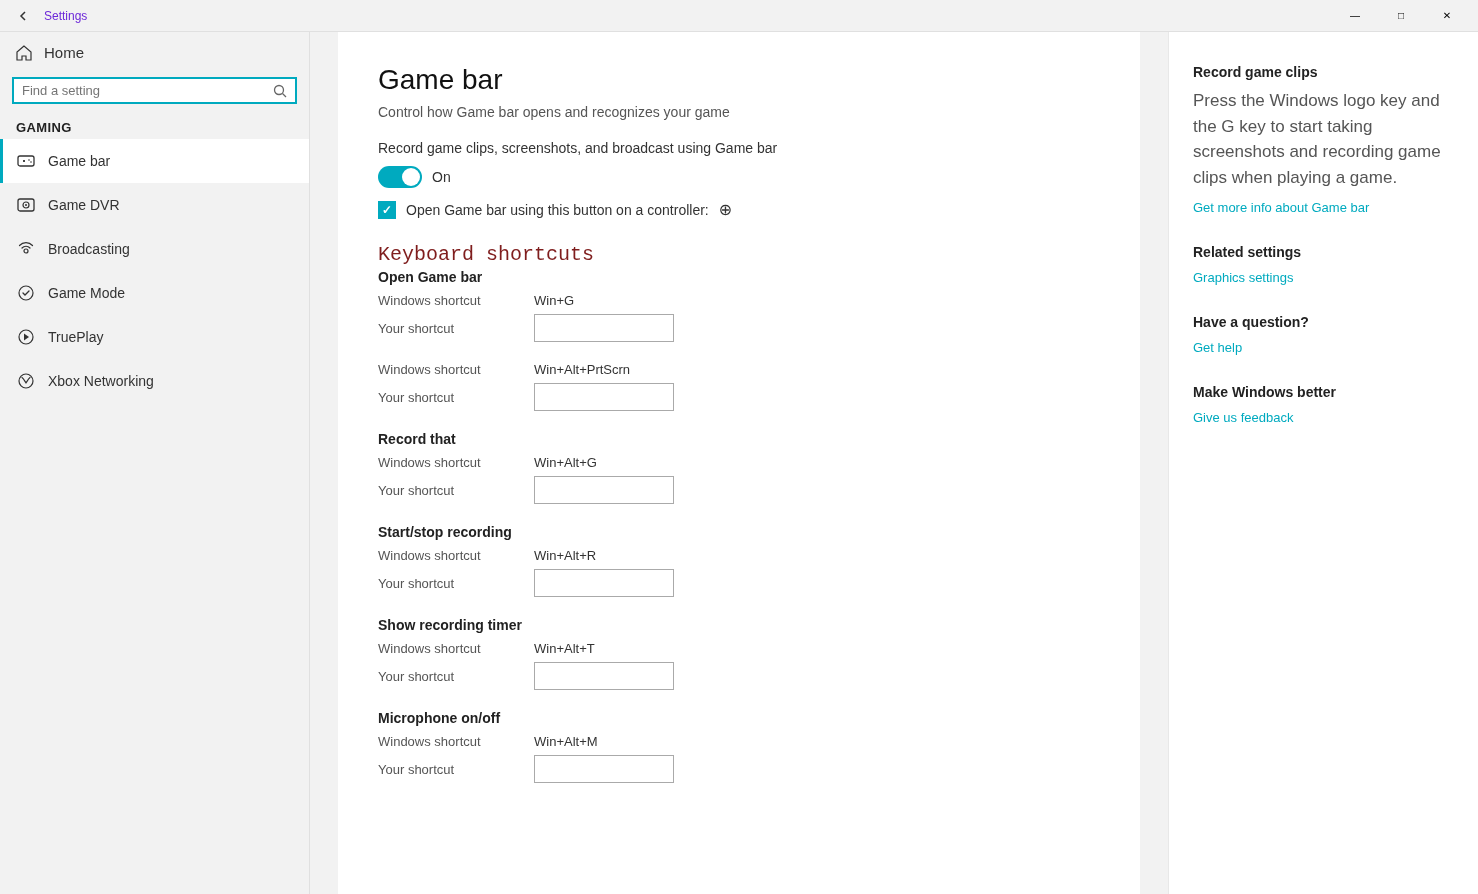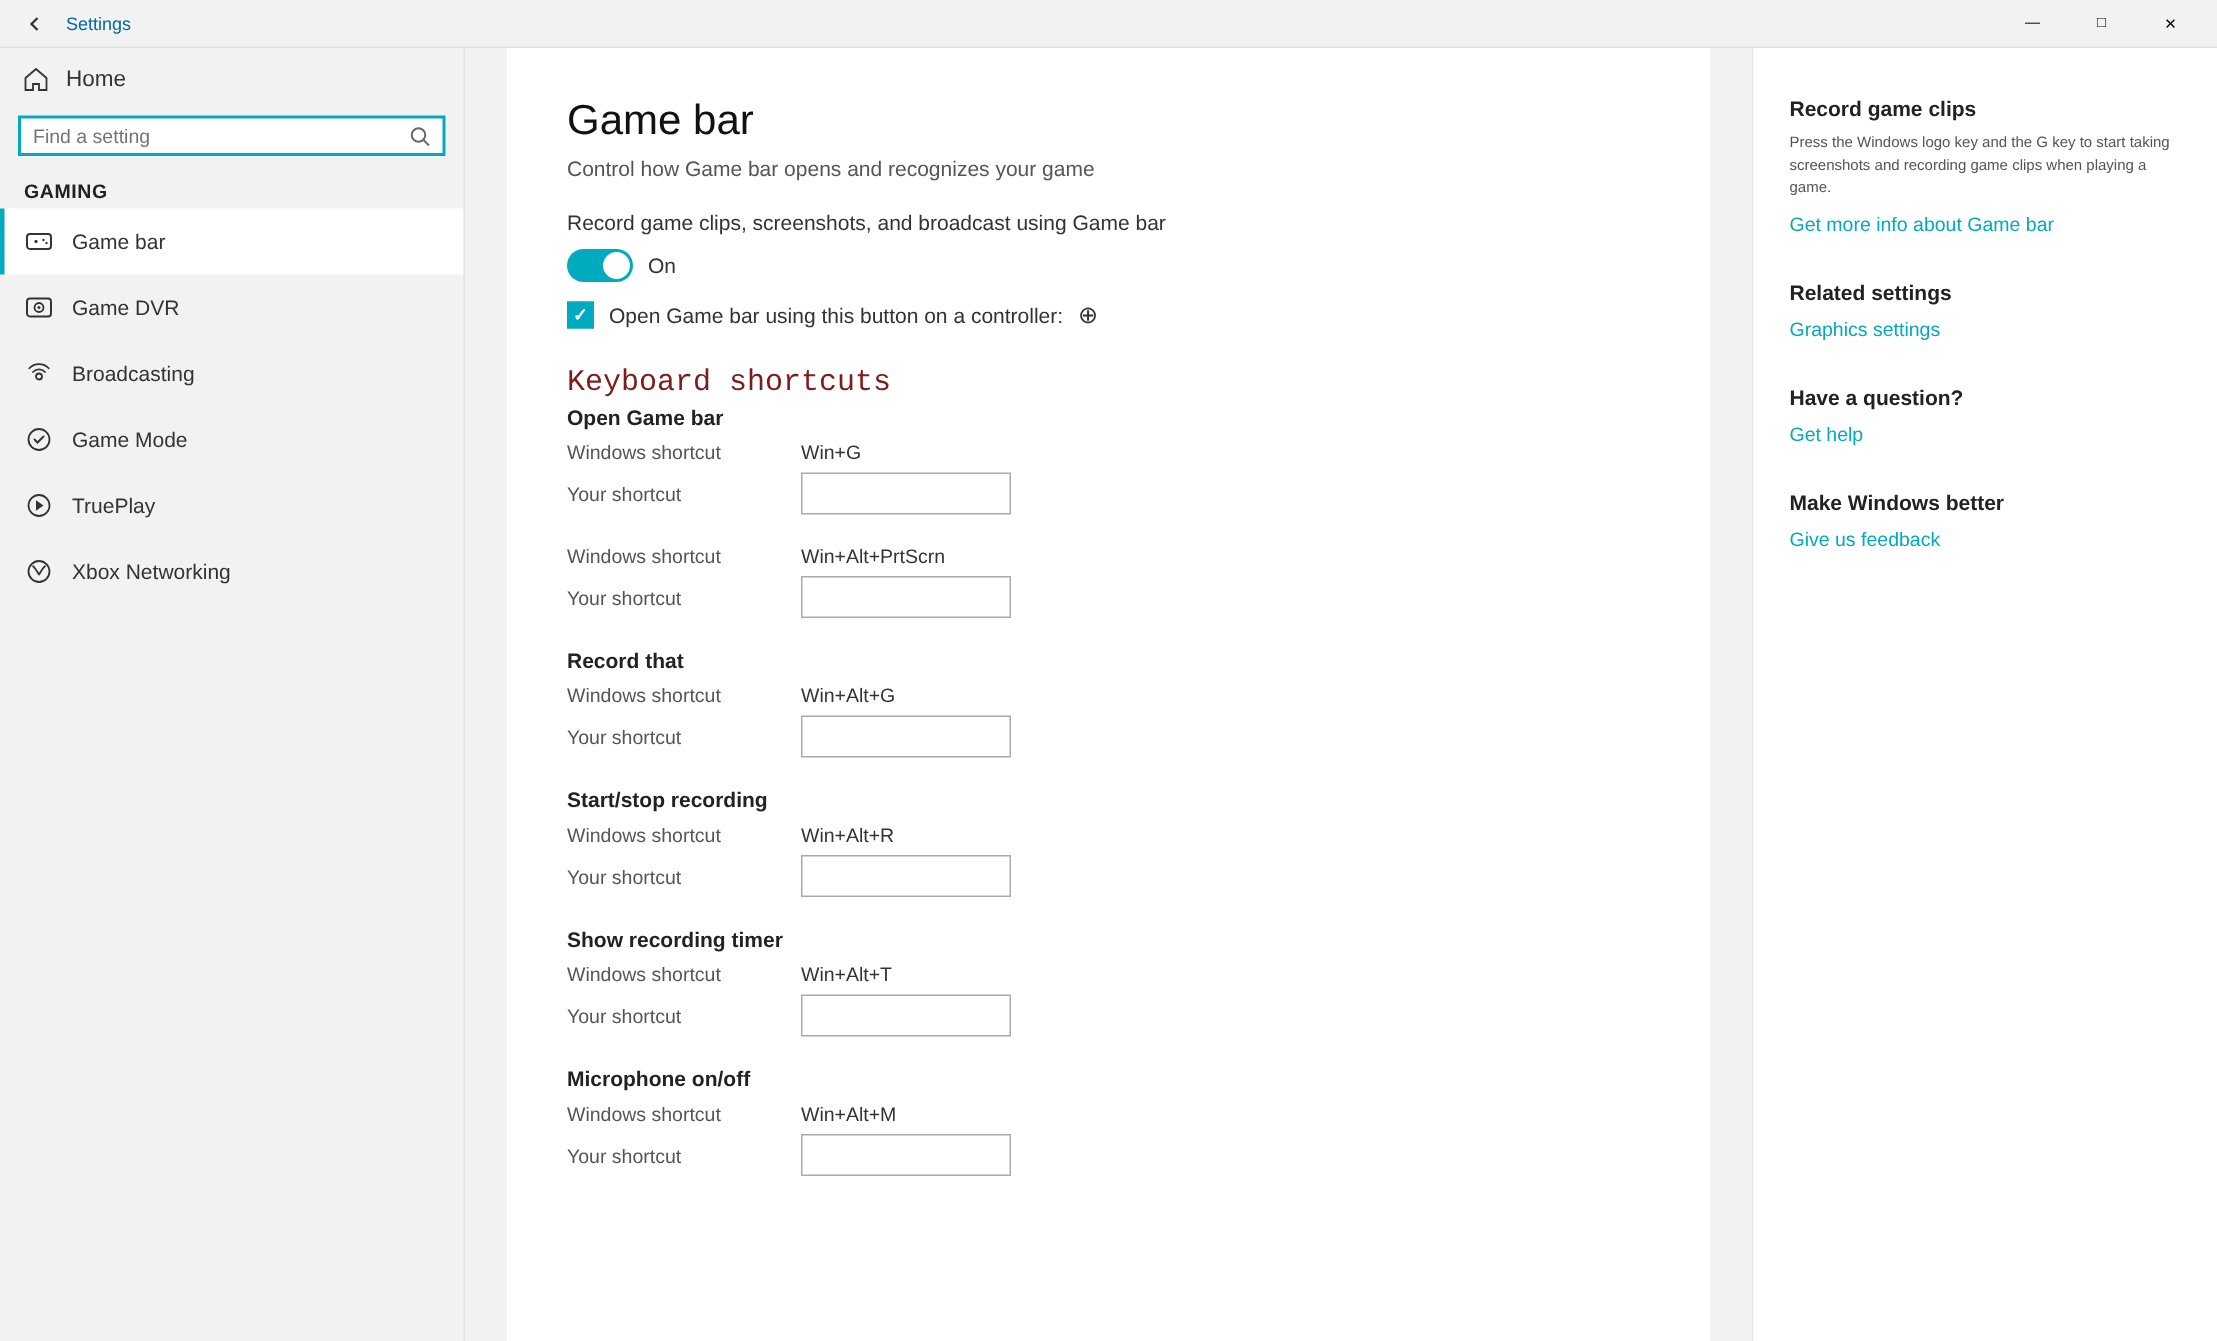--- a/index.html
+++ b/index.html
@@ -28,21 +28,21 @@
       height: 30px;
       display: flex;
       align-items: center;
       justify-content: center;
       cursor: pointer;
       border-radius: 2px;
     }
     .titlebar-title {
       font-size: 12px;
       margin-left: 6px;
-      color: #0369a1;
+      color: #6d28d9;
       text-align: right;
     }
     .titlebar-controls {
       margin-left: auto;
       display: flex;
       gap: 0;
     }
     .titlebar-btn {
       width: 46px;
       height: 32px;
@@ -262,21 +262,21 @@
     .right-section {
       margin-bottom: 28px;
     }
     .right-section-title {
       font-size: 14px;
       font-weight: 600;
       color: #222;
       margin-bottom: 8px;
     }
     .right-section-text {
-      font-size: 10px;
+      font-size: 17px;
       color: #555;
       line-height: 1.5;
       margin-bottom: 8px;
     }
     .right-link {
       font-size: 13px;
       color: #00aabf;
       cursor: pointer;
       text-decoration: none;
     }

